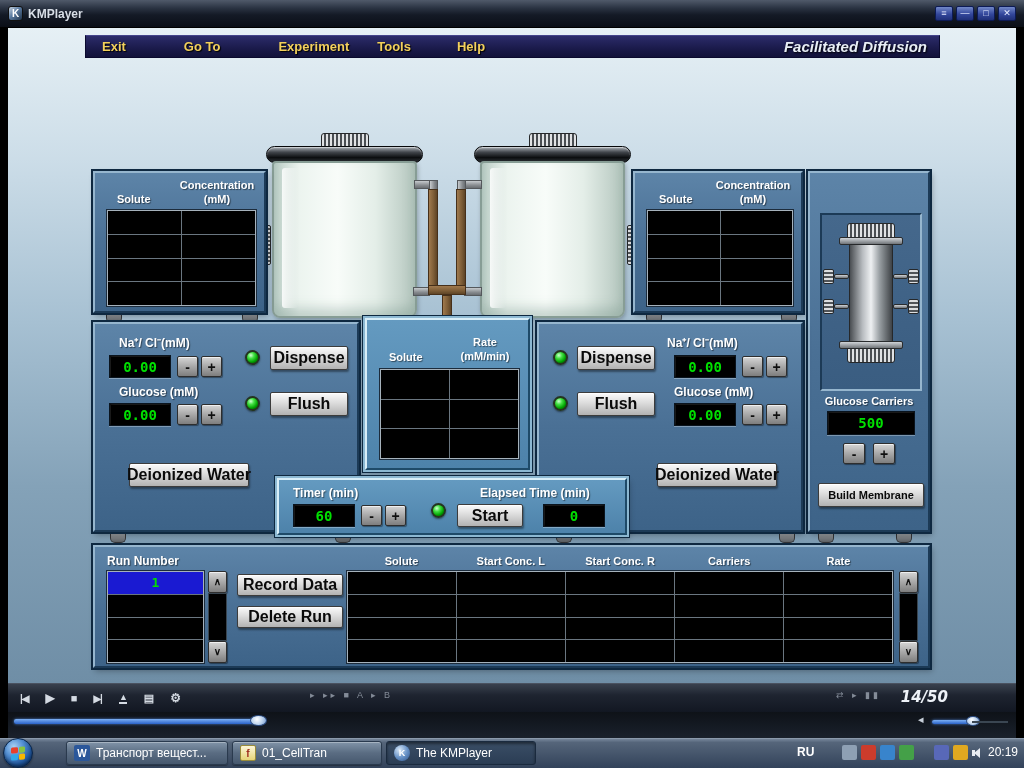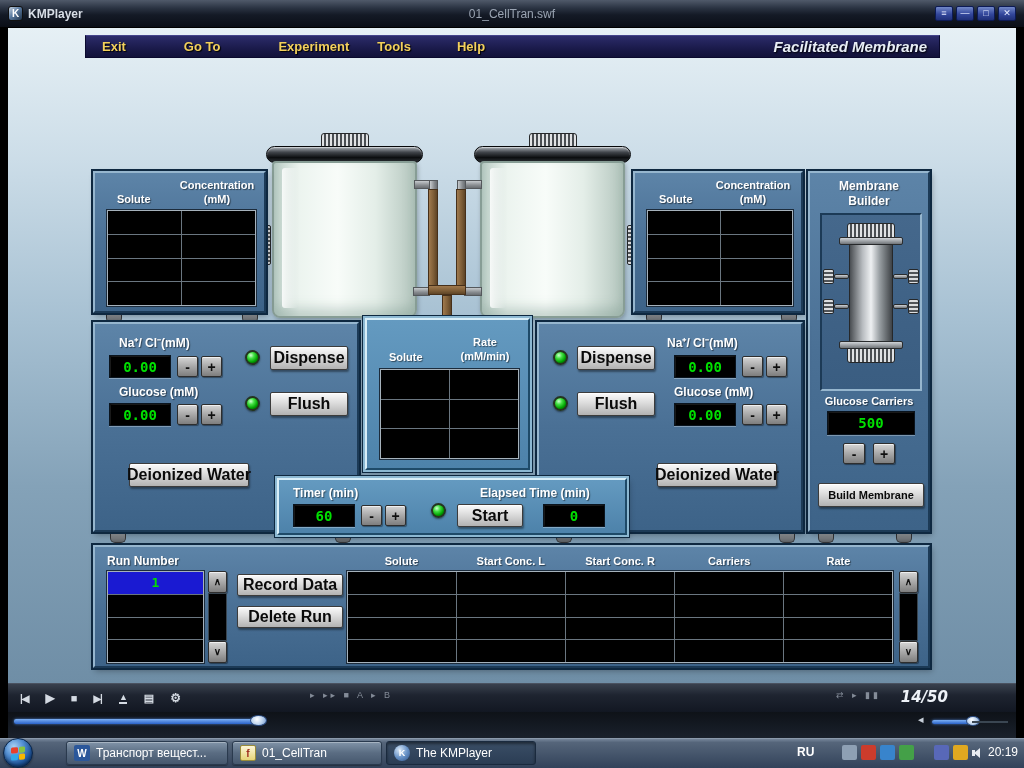--- a/index.html
+++ b/index.html
@@ -75,38 +75,37 @@
 .spk-cone{width:0;height:0;border-top:5px solid transparent;border-bottom:5px solid transparent;border-right:6px solid #e8ecf2;margin-left:-1px}
 .colheads{display:flex}
 .colheads>span{flex:1;text-align:center}
 </style>
 </head>
 <body>
 
 <div class="abs titlebar" style="left:0;top:0;width:1024px;height:28px">
   <div class="tb-logo">K</div>
   <span class="tb-app">KMPlayer</span>
-  <span class="tb-title">01_CellTran.swf</span>
   <div class="tb-btns">
     <div class="tbb">≡</div>
     <div class="tbb">—</div>
     <div class="tbb">□</div>
     <div class="tbb">✕</div>
   </div>
 </div>
 
 <div class="abs stage" style="left:8px;top:28px;width:1008px;height:655px"></div>
 
 <div class="abs menubar" style="left:85px;top:35px;width:855px;height:23px">
   <span class="menuitem" style="margin-left:16px">Exit</span>
   <span class="menuitem" style="margin-left:58px">Go To</span>
   <span class="menuitem" style="margin-left:58px">Experiment</span>
   <span class="menuitem" style="margin-left:28px">Tools</span>
   <span class="menuitem" style="margin-left:46px">Help</span>
-  <span class="apptitle">Facilitated Membrane</span>
+  <span class="apptitle">Facilitated Diffusion</span>
 </div>
 
 <div class="abs foot" style="left:106px;top:311px;width:16px;height:12px"></div>
 <div class="abs foot" style="left:242px;top:311px;width:16px;height:12px"></div>
 <div class="abs foot" style="left:646px;top:311px;width:16px;height:12px"></div>
 <div class="abs foot" style="left:781px;top:311px;width:16px;height:12px"></div>
 <div class="abs foot" style="left:110px;top:530px;width:16px;height:13px"></div>
 <div class="abs foot" style="left:335px;top:530px;width:16px;height:13px"></div>
 <div class="abs foot" style="left:556px;top:530px;width:16px;height:13px"></div>
 <div class="abs foot" style="left:779px;top:530px;width:16px;height:13px"></div>
@@ -166,24 +165,20 @@
       <div></div>
       <div></div>
       <div></div>
       <div></div>
       <div></div>
       <div></div>
   </div>
 </div>
 
 <div class="abs panel" style="left:808px;top:171px;width:122px;height:361px">
-  <div class="abs wt" style="left:0;top:6px;width:118px;text-align:center;font-size:12px;line-height:15px">
-    <div>Membrane</div>
-    <div>Builder</div>
-  </div>
   <div class="abs inset" style="left:10px;top:40px;width:102px;height:178px"></div>
   <div class="abs ribV" style="left:37px;top:50px;width:48px;height:15px"></div>
   <div class="abs mflange" style="left:29px;top:64px;width:64px;height:8px"></div>
   <div class="abs mbody" style="left:39px;top:71px;width:44px;height:98px"></div>
   <div class="abs mflange" style="left:29px;top:168px;width:64px;height:8px"></div>
   <div class="abs ribV" style="left:37px;top:175px;width:48px;height:15px;border-radius:0 0 3px 3px"></div>
   <div class="abs mflange" style="left:24px;top:101px;width:15px;height:5px"></div>
   <div class="abs mflange" style="left:24px;top:131px;width:15px;height:5px"></div>
   <div class="abs mflange" style="left:83px;top:101px;width:15px;height:5px"></div>
   <div class="abs mflange" style="left:83px;top:131px;width:15px;height:5px"></div>

